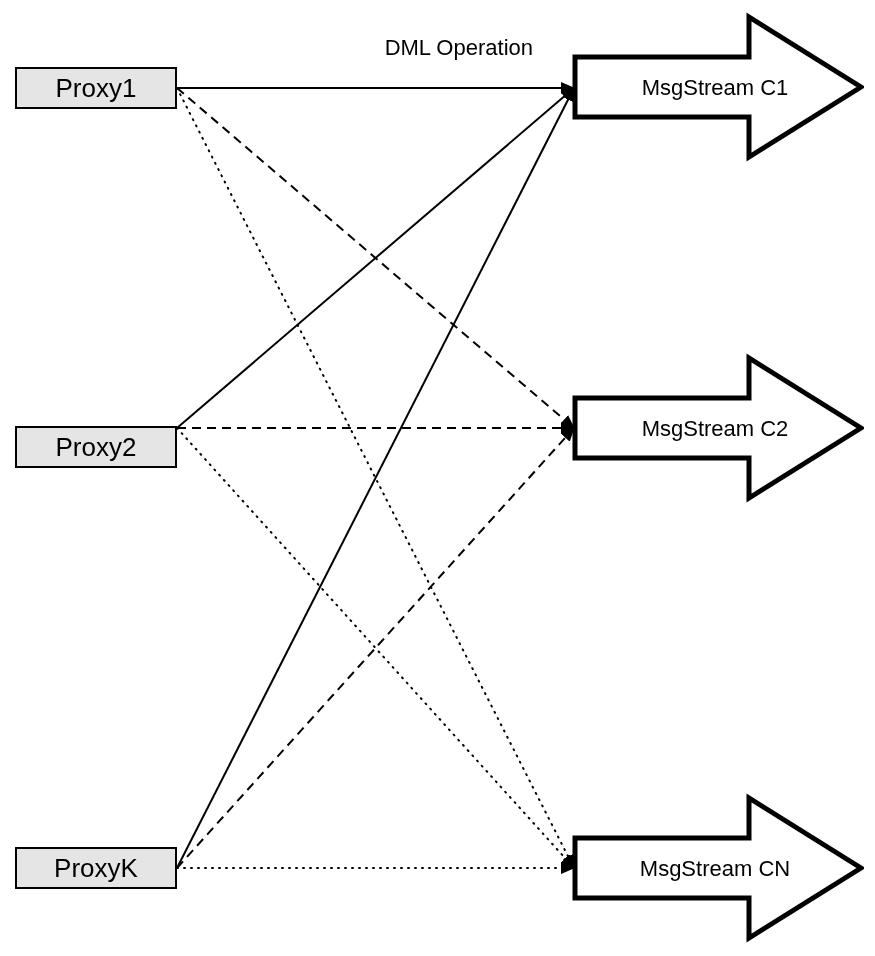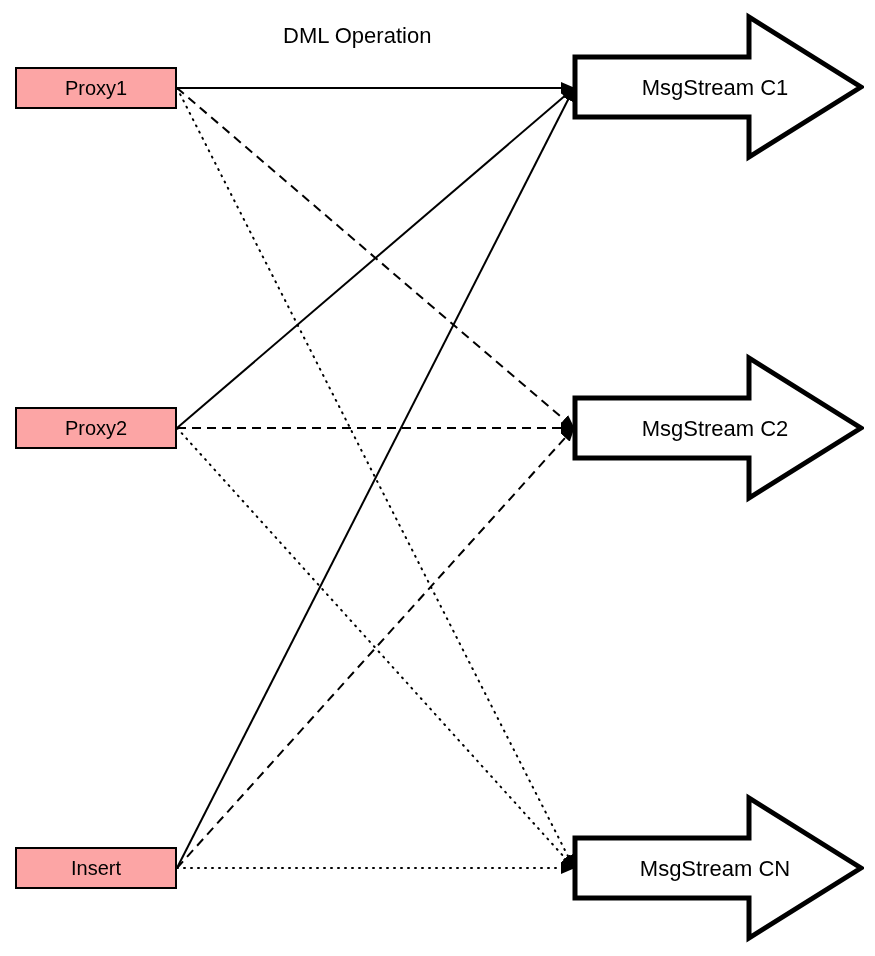--- a/index.html
+++ b/index.html
@@ -28,29 +28,29 @@
   }
   .edge.dashed { stroke-dasharray: 9 6; }
   .edge.dotted { stroke-dasharray: 1 6; stroke-linecap: round; }
   .proxy-box {
     position: absolute;
     left: 15px;
     width: 162px;
     height: 42px;
     box-sizing: border-box;
     border: 2px solid #000000;
-    background: #fca5a5;
+    background: #e5e5e5;
     display: flex;
     align-items: center;
     justify-content: center;
-    font-size: 20px;
+    font-size: 26px;
     color: #000000;
   }
   .proxy-box.row0 { top: 67px; }
-  .proxy-box.row1 { top: 407px; }
+  .proxy-box.row1 { top: 426px; }
   .proxy-box.row2 { top: 847px; }
   .stream-arrow {
     position: absolute;
     left: 572px;
     width: 292px;
     height: 152px;
   }
   .stream-arrow.row0 { top: 11px; }
   .stream-arrow.row1 { top: 352px; }
   .stream-arrow.row2 { top: 792px; }
@@ -62,23 +62,23 @@
   }
   .stream-arrow text {
     font-family: "Liberation Sans", sans-serif;
     font-size: 22px;
     fill: #000000;
     text-anchor: middle;
   }
   #dml-annotation {
     position: absolute;
     left: 283px;
-    top: 22px;
+    top: 34px;
     width: 250px;
-    text-align: left;
+    text-align: right;
     font-size: 22px;
     line-height: 27px;
     color: #000000;
   }
 </style>
 </head>
 <body>
 
 <div id="canvas">
 
@@ -103,21 +103,21 @@
     <div>DML Operation</div>
   </div>
 
   <div class="proxy-box row0">
     <span>Proxy1</span>
   </div>
   <div class="proxy-box row1">
     <span>Proxy2</span>
   </div>
   <div class="proxy-box row2">
-    <span>Insert</span>
+    <span>ProxyK</span>
   </div>
 
   <svg class="stream-arrow row0" viewBox="0 0 292 152" xmlns="http://www.w3.org/2000/svg">
     <polygon points="3,46 177,46 177,6 289,76 177,146 177,106 3,106"></polygon>
     <text x="143" y="84">MsgStream C1</text>
   </svg>
   <svg class="stream-arrow row1" viewBox="0 0 292 152" xmlns="http://www.w3.org/2000/svg">
     <polygon points="3,46 177,46 177,6 289,76 177,146 177,106 3,106"></polygon>
     <text x="143" y="84">MsgStream C2</text>
   </svg>

